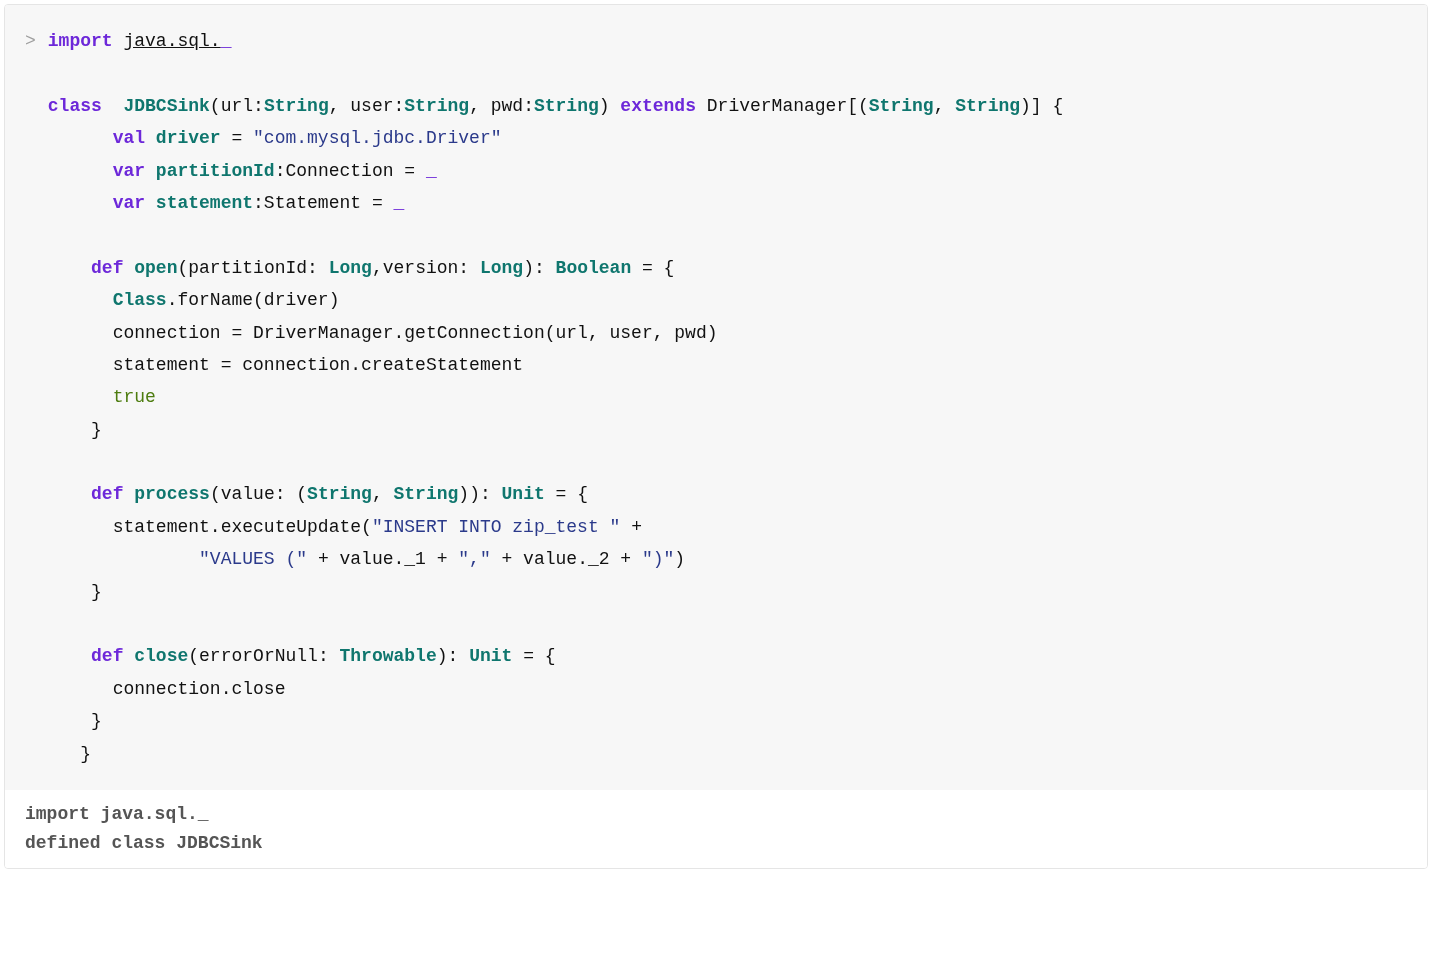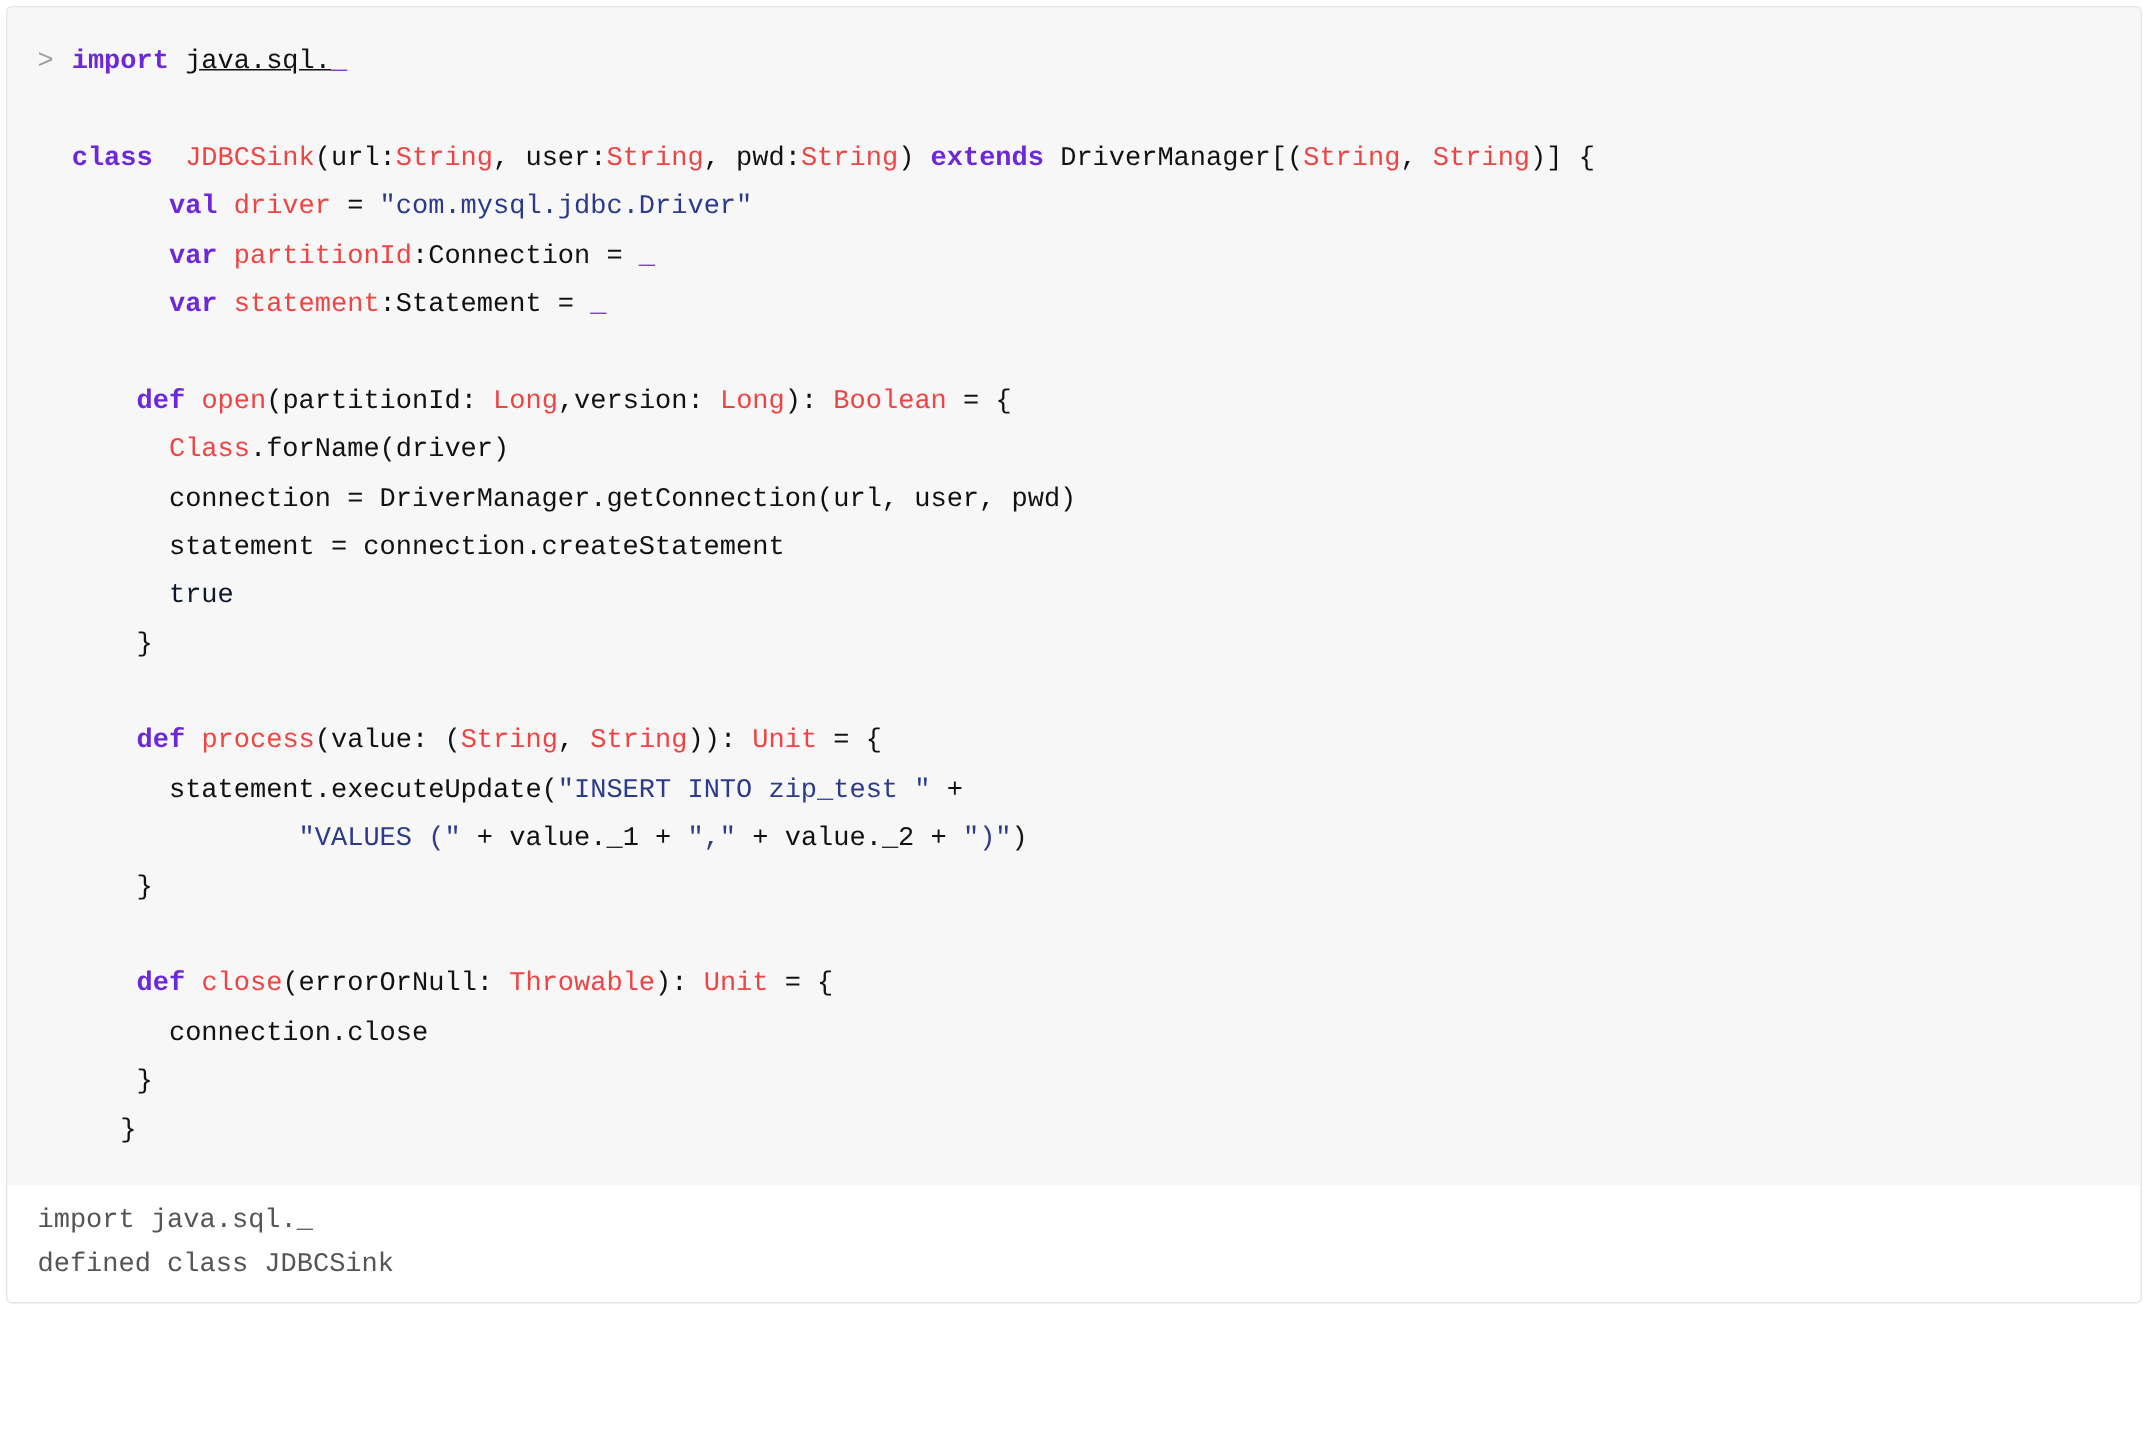--- a/index.html
+++ b/index.html
@@ -40,25 +40,26 @@
     background: #fff;
     padding: 10px 20px 10px 20px;
   }
   pre.output {
     margin: 0;
     font-family: "SFMono-Regular", Consolas, "Liberation Mono", Menlo, monospace;
     font-size: 18px;
     line-height: 1.6;
     color: #555;
     white-space: pre;
+    font-weight: bold;
   }
   .kw   { color: #6d28d9; font-weight: bold; }   
-  .typ  { color: #ef4444; }                       
+  .typ  { color: #0f766e; font-weight: bold; }                       
   .str  { color: #2b3a8b; }                       
-  .lit  { color: #0f172a; }                       
+  .lit  { color: #4d7c0f; }                       
   .pln  { color: #111; text-decoration: underline; }
 </style>
 </head>
 <body>
 
 <div class="cell">
   <div class="code-area">
     <div class="prompt">&gt;</div>
     <pre class="code"><span class="kw">import</span><span> </span><span class="pln">java.sql.</span><span class="kw">_</span>
 

